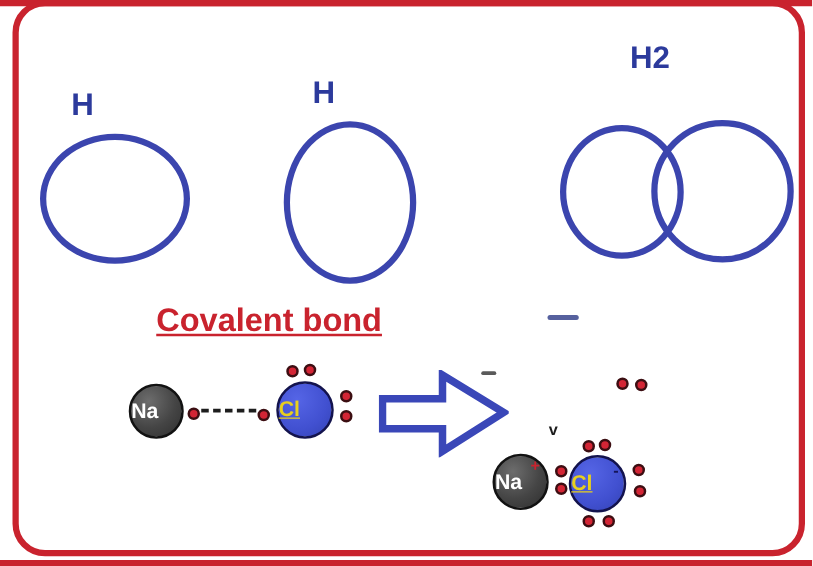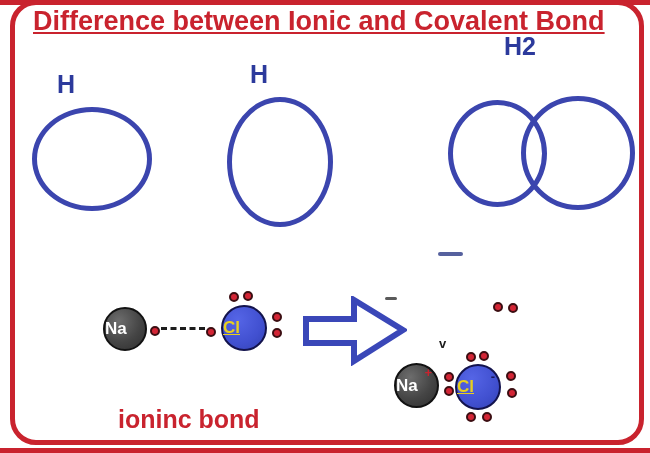--- a/index.html
+++ b/index.html
@@ -65,32 +65,32 @@
 </style>
 </head>
 <body>
 
 <div id="canvas">
 
   <div class="frame-band" style="left:0;top:0;width:650px;height:5px;"></div>
   <div class="frame-band" style="left:0;top:448px;width:650px;height:5px;"></div>
   <div class="frame-rect"></div>
 
-  <div class="title">Difference between Ionic and Covalent Bond</div>
 
   <div class="blue-label" style="left:57px;top:70px;">H</div>
   <div class="orbital" style="left:32px;top:107px;width:120px;height:104px;"></div>
 
   <div class="blue-label" style="left:250px;top:60px;">H</div>
   <div class="orbital" style="left:227px;top:97px;width:106px;height:130px;"></div>
 
   <div class="blue-label" style="left:504px;top:32px;">H2</div>
   <div class="orbital" style="left:448px;top:100px;width:99px;height:107px;"></div>
   <div class="orbital" style="left:521px;top:96px;width:114px;height:114px;"></div>
 
+  <div class="caption underlined" style="left:125px;top:241px;">Covalent bond</div>
 
   <div class="blue-dash"></div>
   <div class="gray-dash"></div>
   <div class="v-mark">v</div>
 
   <div class="atom atom-na" style="left:103px;top:307px;width:44px;height:44px;">
     <span>Na</span>
   </div>
   <div class="dot" style="left:150px;top:326px;"></div>
   <div class="dash-line"></div>
@@ -120,15 +120,14 @@
     <span>Cl</span>
     <span class="charge charge-minus">-</span>
   </div>
   <div class="dot" style="left:466px;top:352px;"></div>
   <div class="dot" style="left:479px;top:351px;"></div>
   <div class="dot" style="left:506px;top:371px;"></div>
   <div class="dot" style="left:507px;top:388px;"></div>
   <div class="dot" style="left:466px;top:412px;"></div>
   <div class="dot" style="left:482px;top:412px;"></div>
 
-  <div class="caption" style="left:118px;top:405px;font-size:25px;">ioninc bond</div>
 
 </div>
 
 </body></html>

